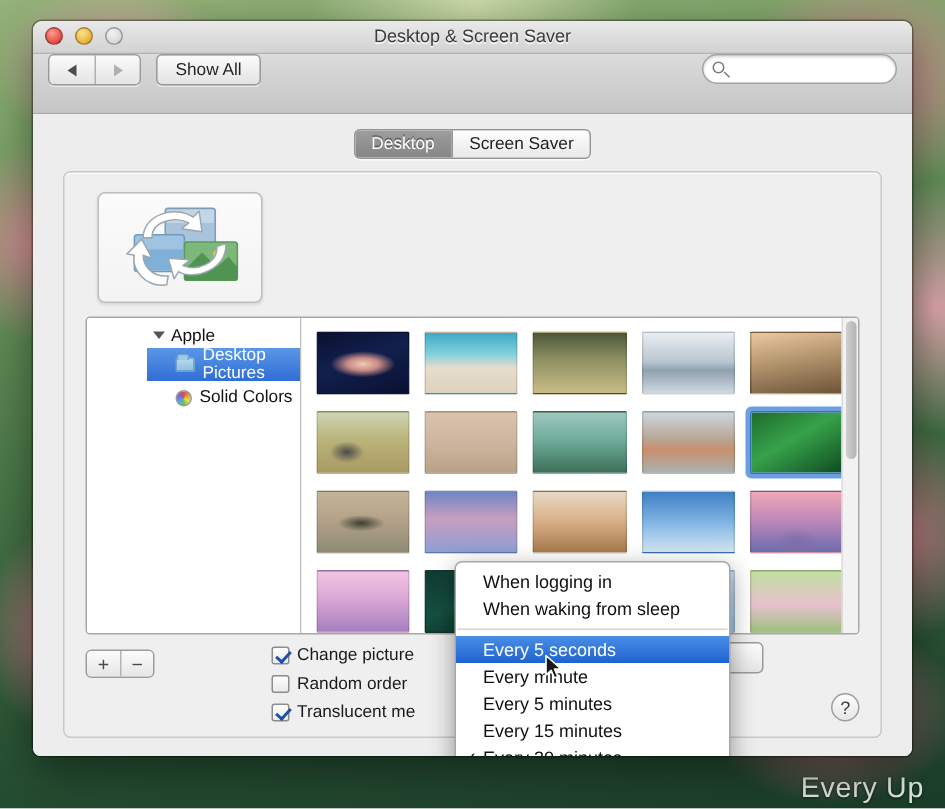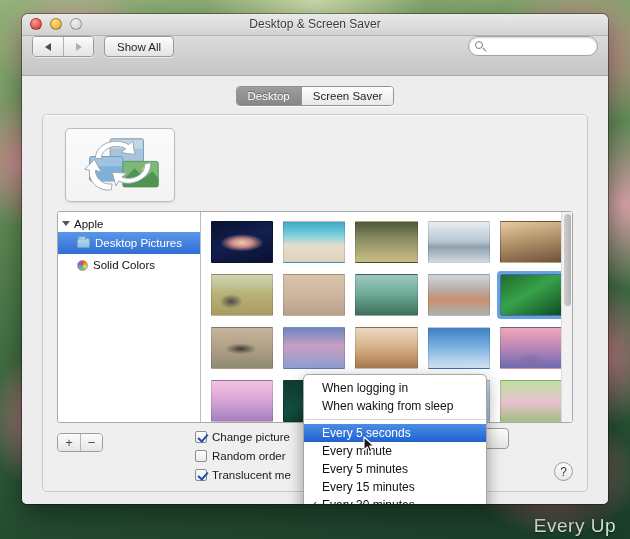--- a/index.html
+++ b/index.html
@@ -254,20 +254,21 @@
   
   #source-list {
     width: 143px;
     flex: none;
     background: #fff;
     border-right: 1px solid #bcbcbc;
     padding-top: 3px;
     font-size: 11.5px;
     color: #111;
     overflow: hidden;
+    padding-left: 40px;
   }
   .src-group {
     display: flex; align-items: center;
     height: 17px;
     padding-left: 4px;
     cursor: default;
   }
   .disclosure {
     width: 0; height: 0;
     margin-right: 4px;
@@ -377,21 +378,21 @@
     display: flex; align-items: center; justify-content: center;
     font-size: 13px;
     color: #4a4a4a;
     background: linear-gradient(180deg, #fbfbfb, #e6e6e6);
     cursor: default;
   }
   .pm-btn + .pm-btn { border-left: 1px solid #b5b5b5; }
 
   #options {
     position: absolute;
-    left: 152px;
+    left: 138px;
     top: 313px;
     font-size: 11.5px;
     color: #1a1a1a;
   }
   .opt-row {
     display: flex; align-items: center;
     height: 17px;
     margin-bottom: 2px;
   }
   .checkbox {

